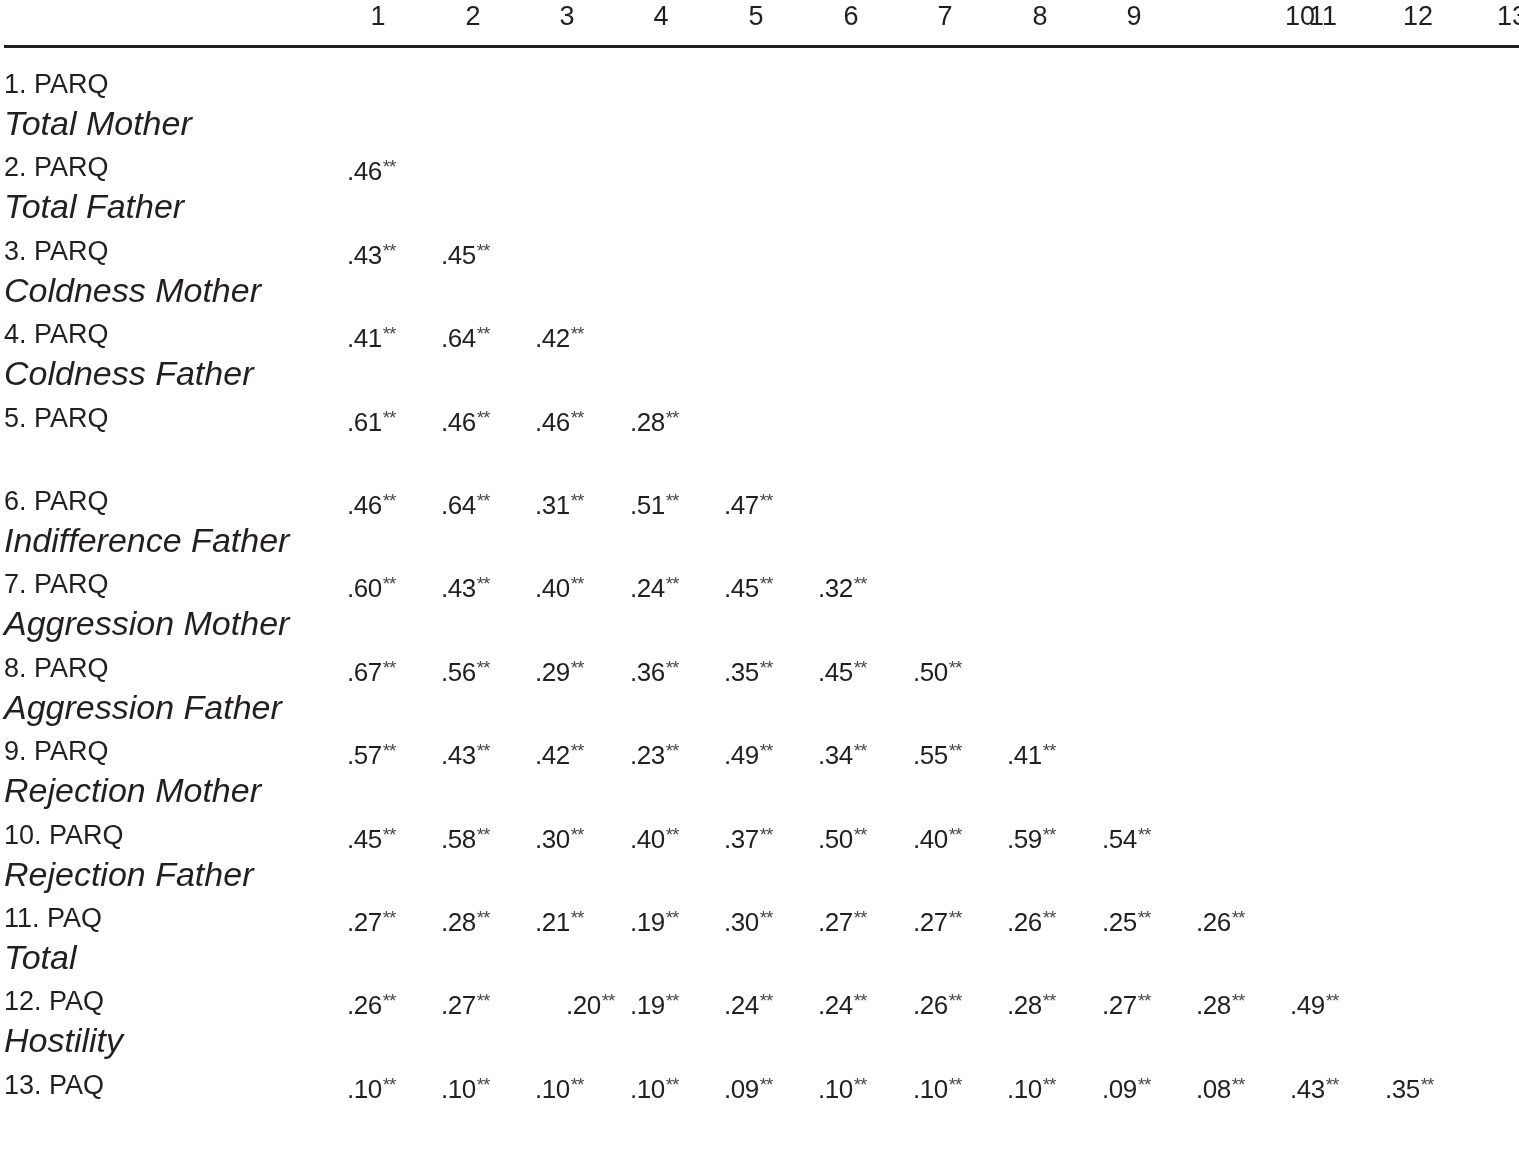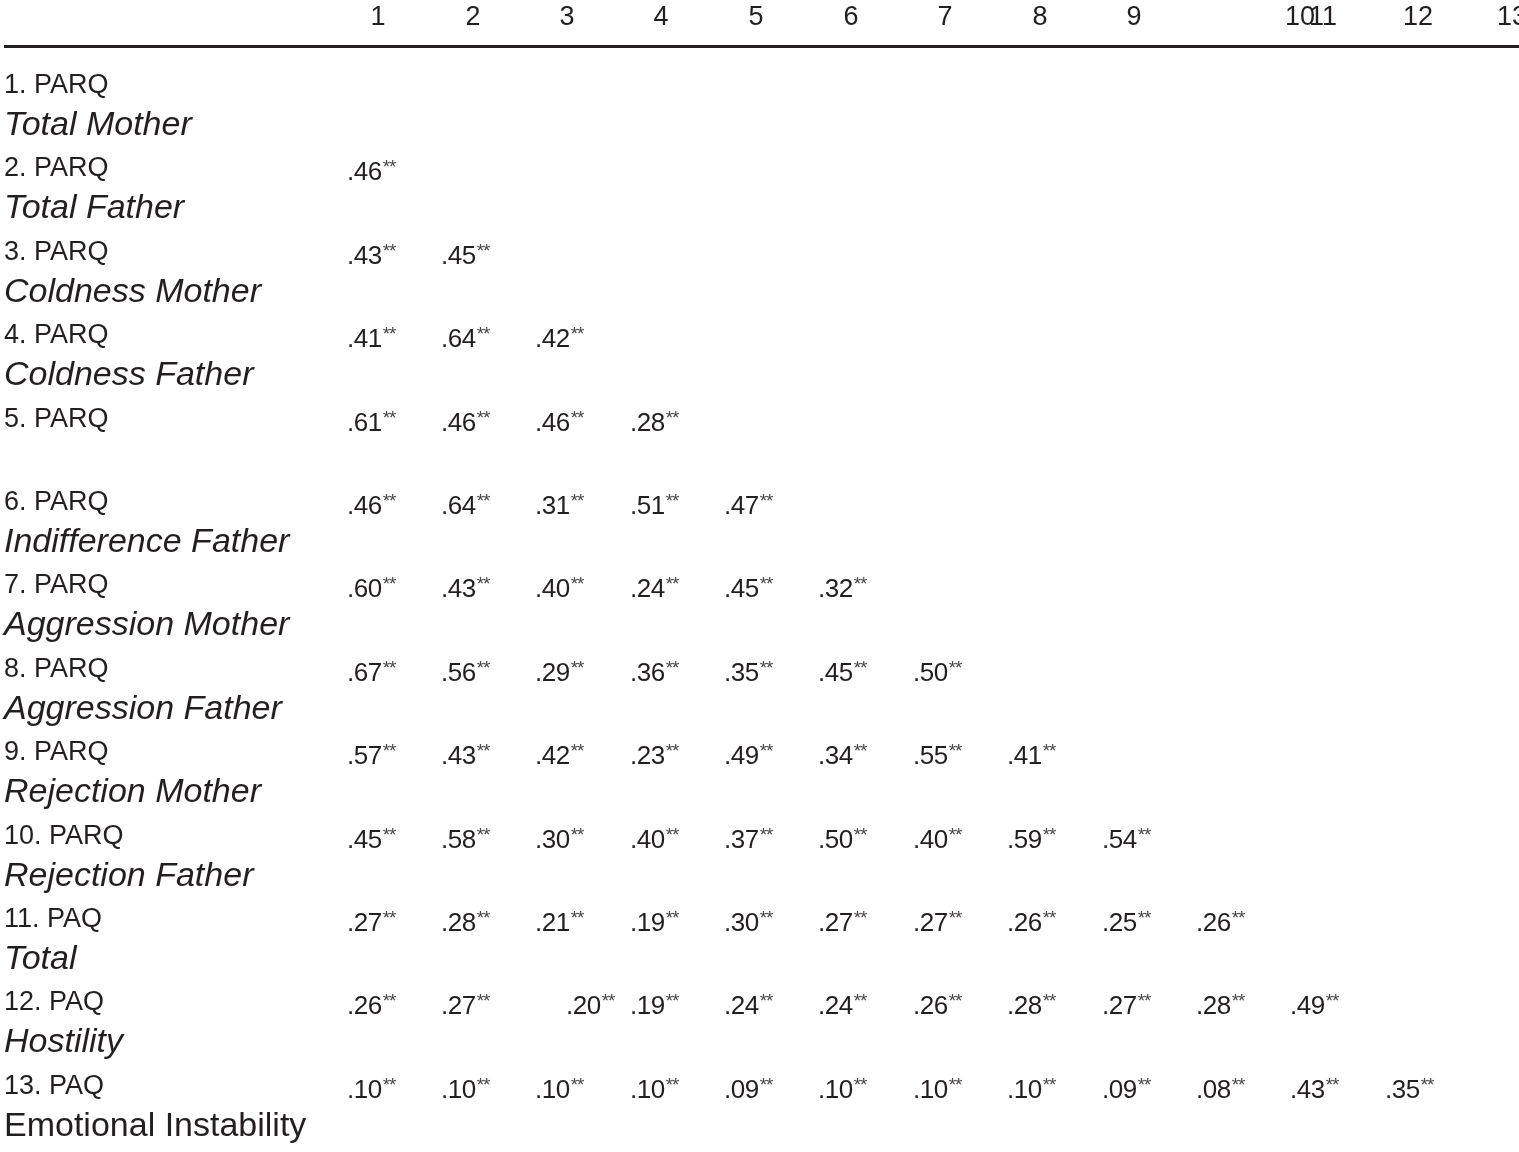--- a/index.html
+++ b/index.html
@@ -209,21 +209,20 @@
       <div class="cell" style="left: 724px;"><span>.24</span><span class="sig">**</span></div>
       <div class="cell" style="left: 818px;"><span>.24</span><span class="sig">**</span></div>
       <div class="cell" style="left: 913px;"><span>.26</span><span class="sig">**</span></div>
       <div class="cell" style="left: 1007px;"><span>.28</span><span class="sig">**</span></div>
       <div class="cell" style="left: 1102px;"><span>.27</span><span class="sig">**</span></div>
       <div class="cell" style="left: 1196px;"><span>.28</span><span class="sig">**</span></div>
       <div class="cell" style="left: 1290px;"><span>.49</span><span class="sig">**</span></div>
     </div>
     <div class="row" style="top: 1067.8px;">
       <div class="row-label-num">13. PAQ</div>
-      <div class="row-label-sub upright">Emotional Instability</div>
       <div class="cell" style="left: 347px;"><span>.10</span><span class="sig">**</span></div>
       <div class="cell" style="left: 441px;"><span>.10</span><span class="sig">**</span></div>
       <div class="cell" style="left: 535px;"><span>.10</span><span class="sig">**</span></div>
       <div class="cell" style="left: 630px;"><span>.10</span><span class="sig">**</span></div>
       <div class="cell" style="left: 724px;"><span>.09</span><span class="sig">**</span></div>
       <div class="cell" style="left: 818px;"><span>.10</span><span class="sig">**</span></div>
       <div class="cell" style="left: 913px;"><span>.10</span><span class="sig">**</span></div>
       <div class="cell" style="left: 1007px;"><span>.10</span><span class="sig">**</span></div>
       <div class="cell" style="left: 1102px;"><span>.09</span><span class="sig">**</span></div>
       <div class="cell" style="left: 1196px;"><span>.08</span><span class="sig">**</span></div>

